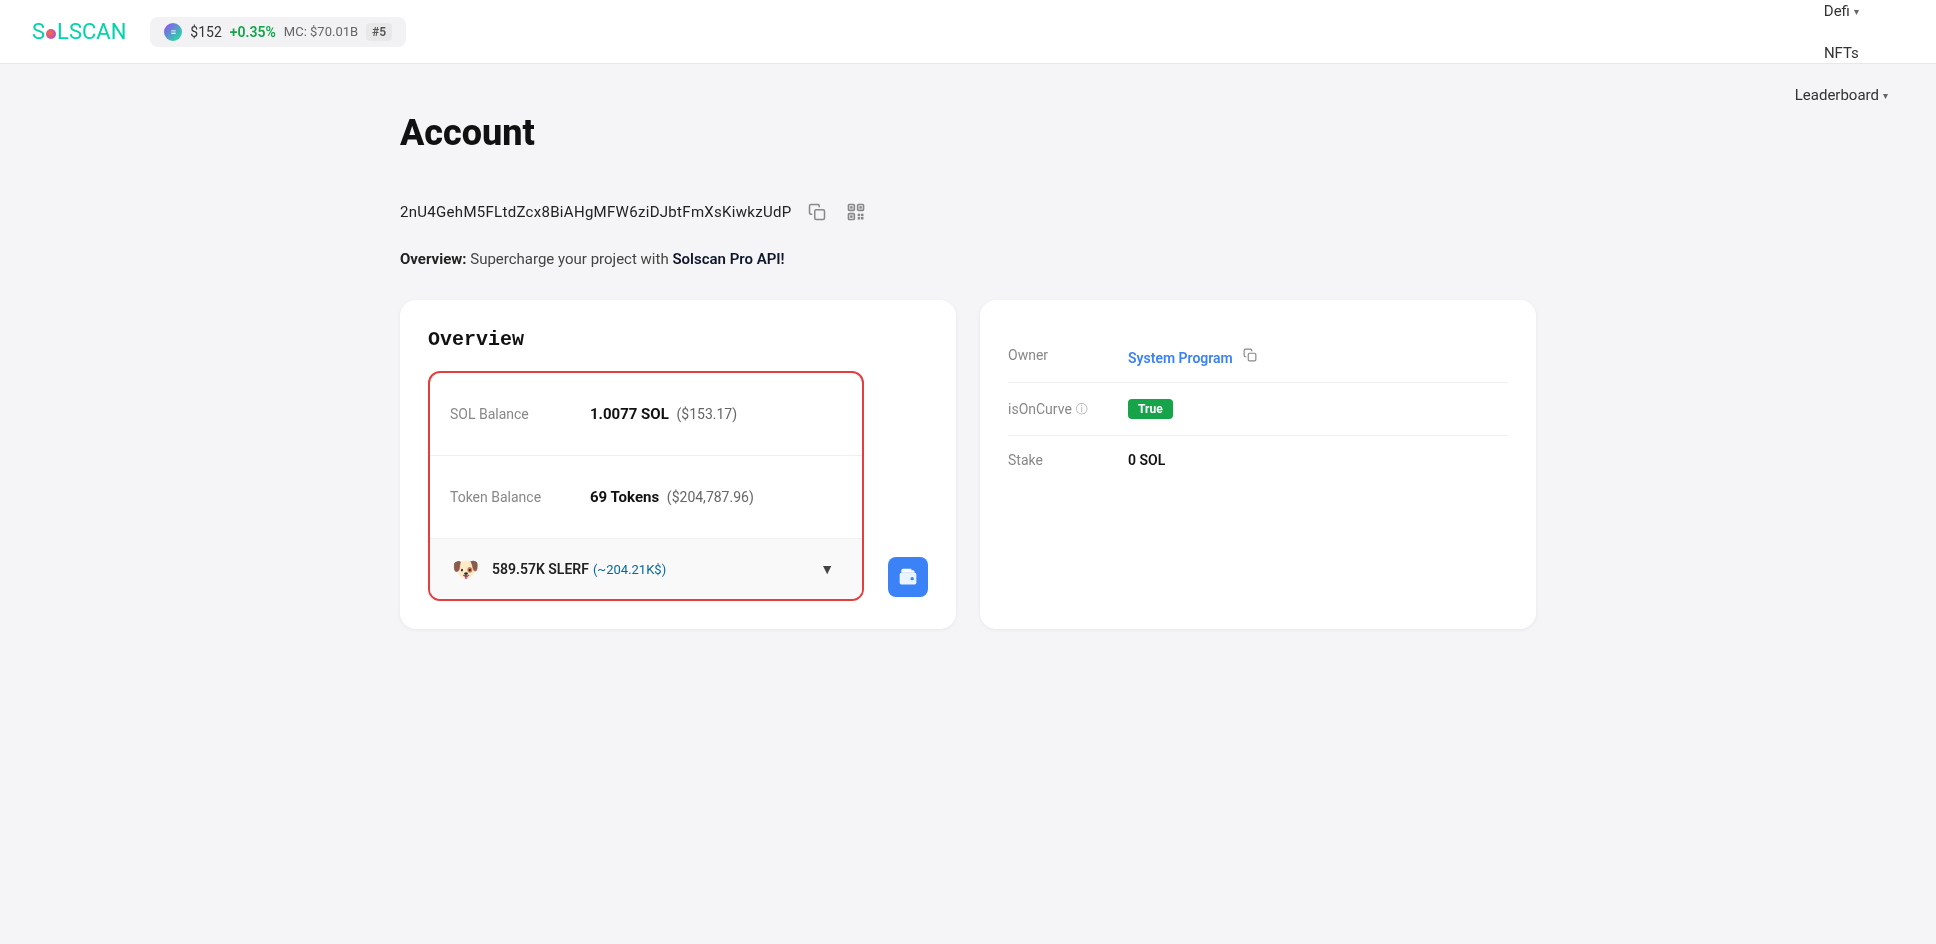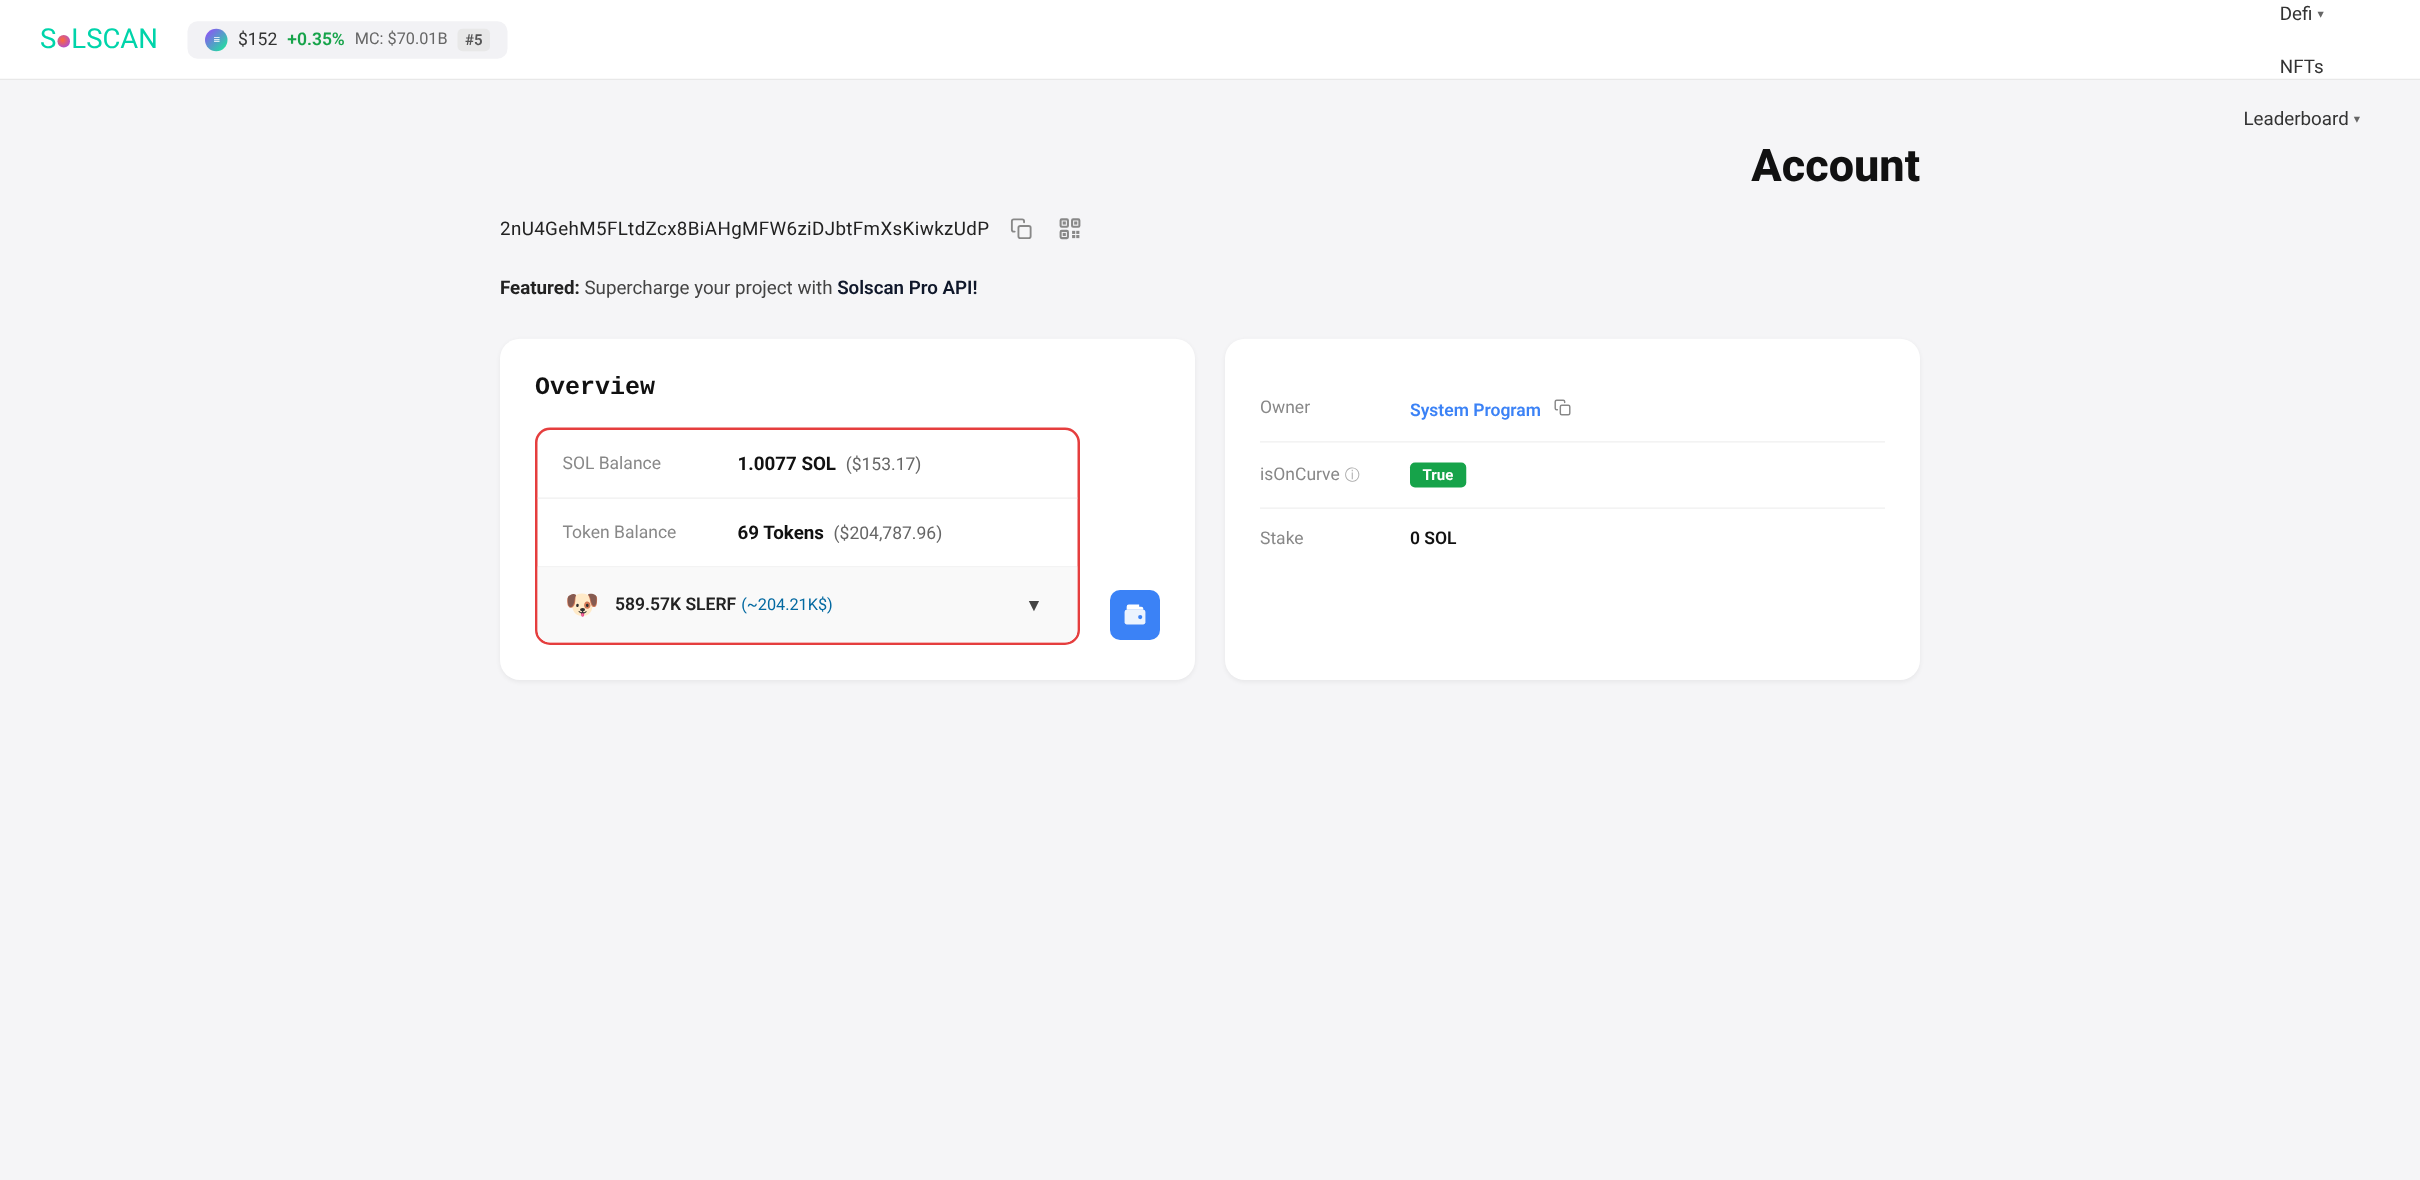--- a/index.html
+++ b/index.html
@@ -105,22 +105,21 @@
     .main-content {
       max-width: 1200px;
       margin: 0 auto;
       padding: 48px 32px;
     }
 
     .page-title {
       font-size: 36px;
       font-weight: 800;
       color: #111;
-      margin-bottom: 15px;
-      text-align: right;
+      margin-bottom: 44px;
     }
 
     .address-row {
       display: flex;
       align-items: center;
       gap: 12px;
       margin-bottom: 24px;
     }
     .address-text {
       font-size: 15px;
@@ -173,21 +172,21 @@
     
     .overview-inner {
       border: 2px solid #e53e3e;
       border-radius: 12px;
       padding: 0;
       overflow: hidden;
     }
     .balance-row {
       display: flex;
       align-items: center;
-      padding: 18px 20px;
+      padding: 32px 20px;
       border-bottom: 1px solid #f0f0f0;
     }
     .balance-row:last-child { border-bottom: none; }
     .balance-label {
       font-size: 14px;
       color: #888;
       width: 140px;
       flex-shrink: 0;
     }
     .balance-value {
@@ -359,21 +358,21 @@
         <line x1="14" y1="14" x2="14" y2="14" stroke-width="2"></line>
         <rect x="14" y="14" width="3" height="3" fill="currentColor" stroke="none"></rect>
         <rect x="18" y="18" width="3" height="3" fill="currentColor" stroke="none"></rect>
         <rect x="14" y="18" width="3" height="3" fill="currentColor" stroke="none"></rect>
         <rect x="18" y="14" width="3" height="3" fill="currentColor" stroke="none"></rect>
       </svg>
     </button>
   </div>
 
   <div class="featured-banner">
-    <strong>Featured:</strong>
+    <strong>Overview:</strong>
     <span> Supercharge your project with </span>
     <a href="#" class="featured-link">Solscan Pro API!</a>
   </div>
 
   <div class="cards-row">
 
     <div class="card">
       <h2 class="card-title">Overview</h2>
 
       <div style="display:flex; align-items:flex-start; gap:12px;">

